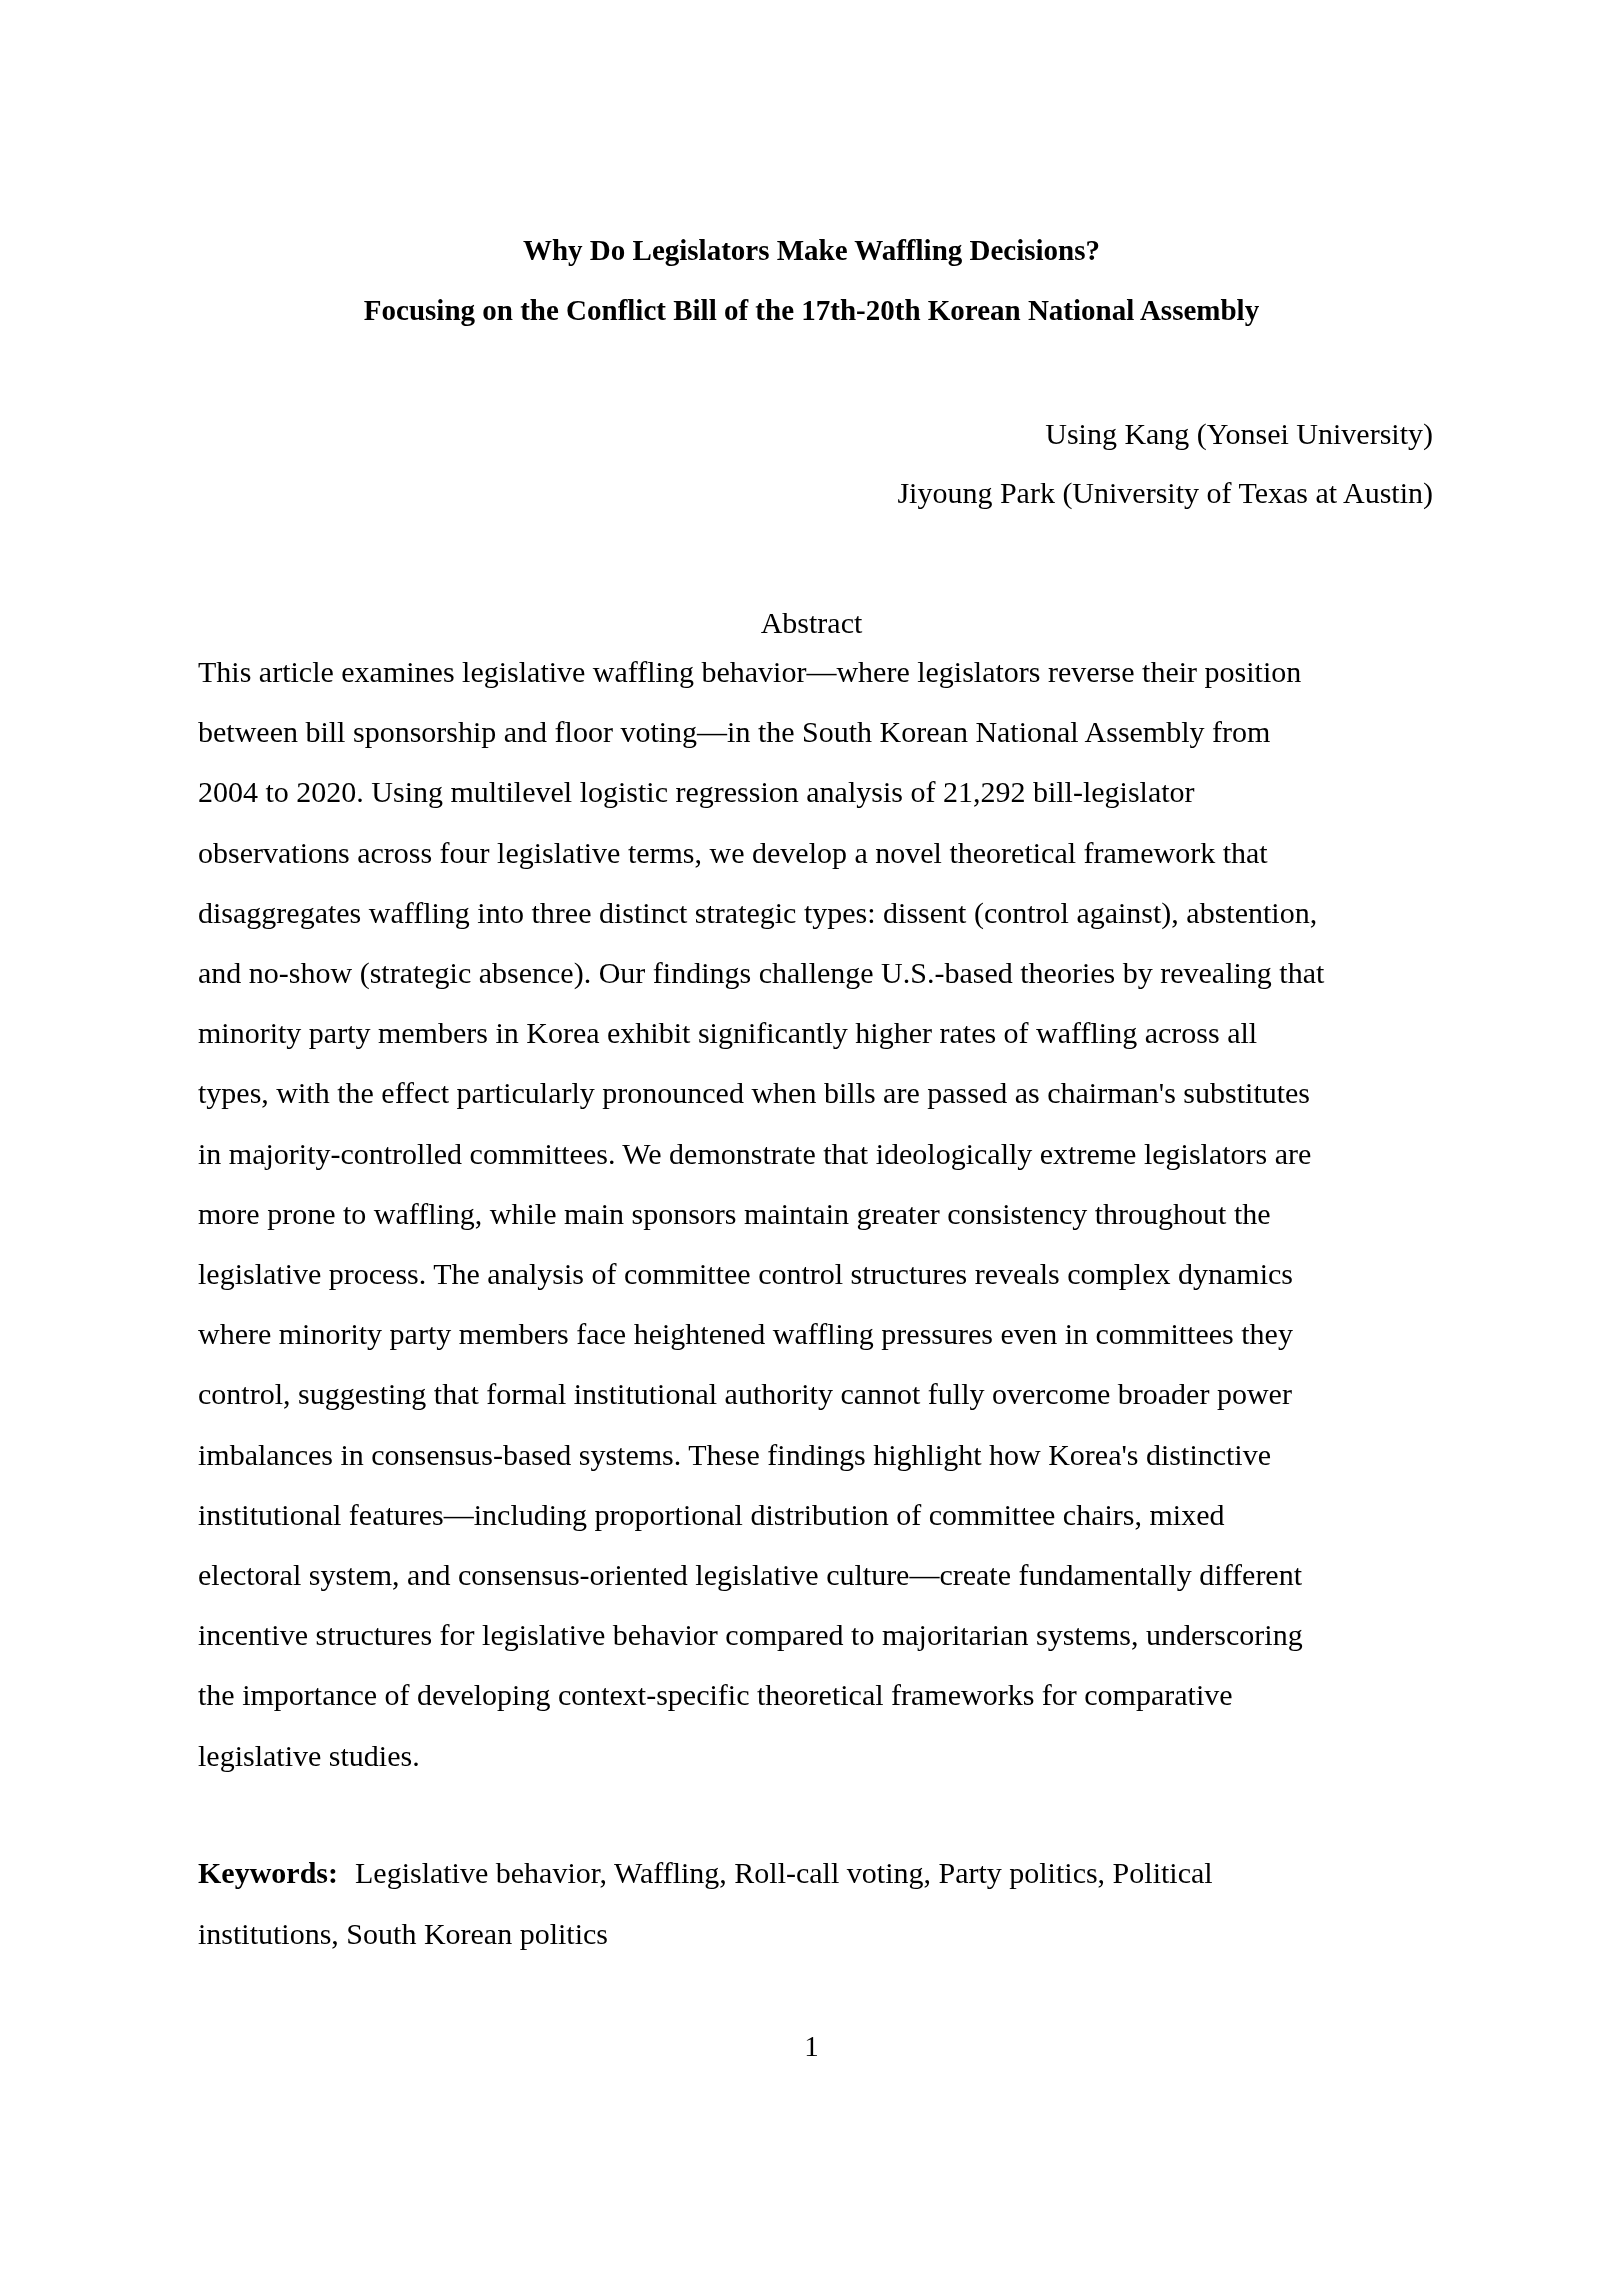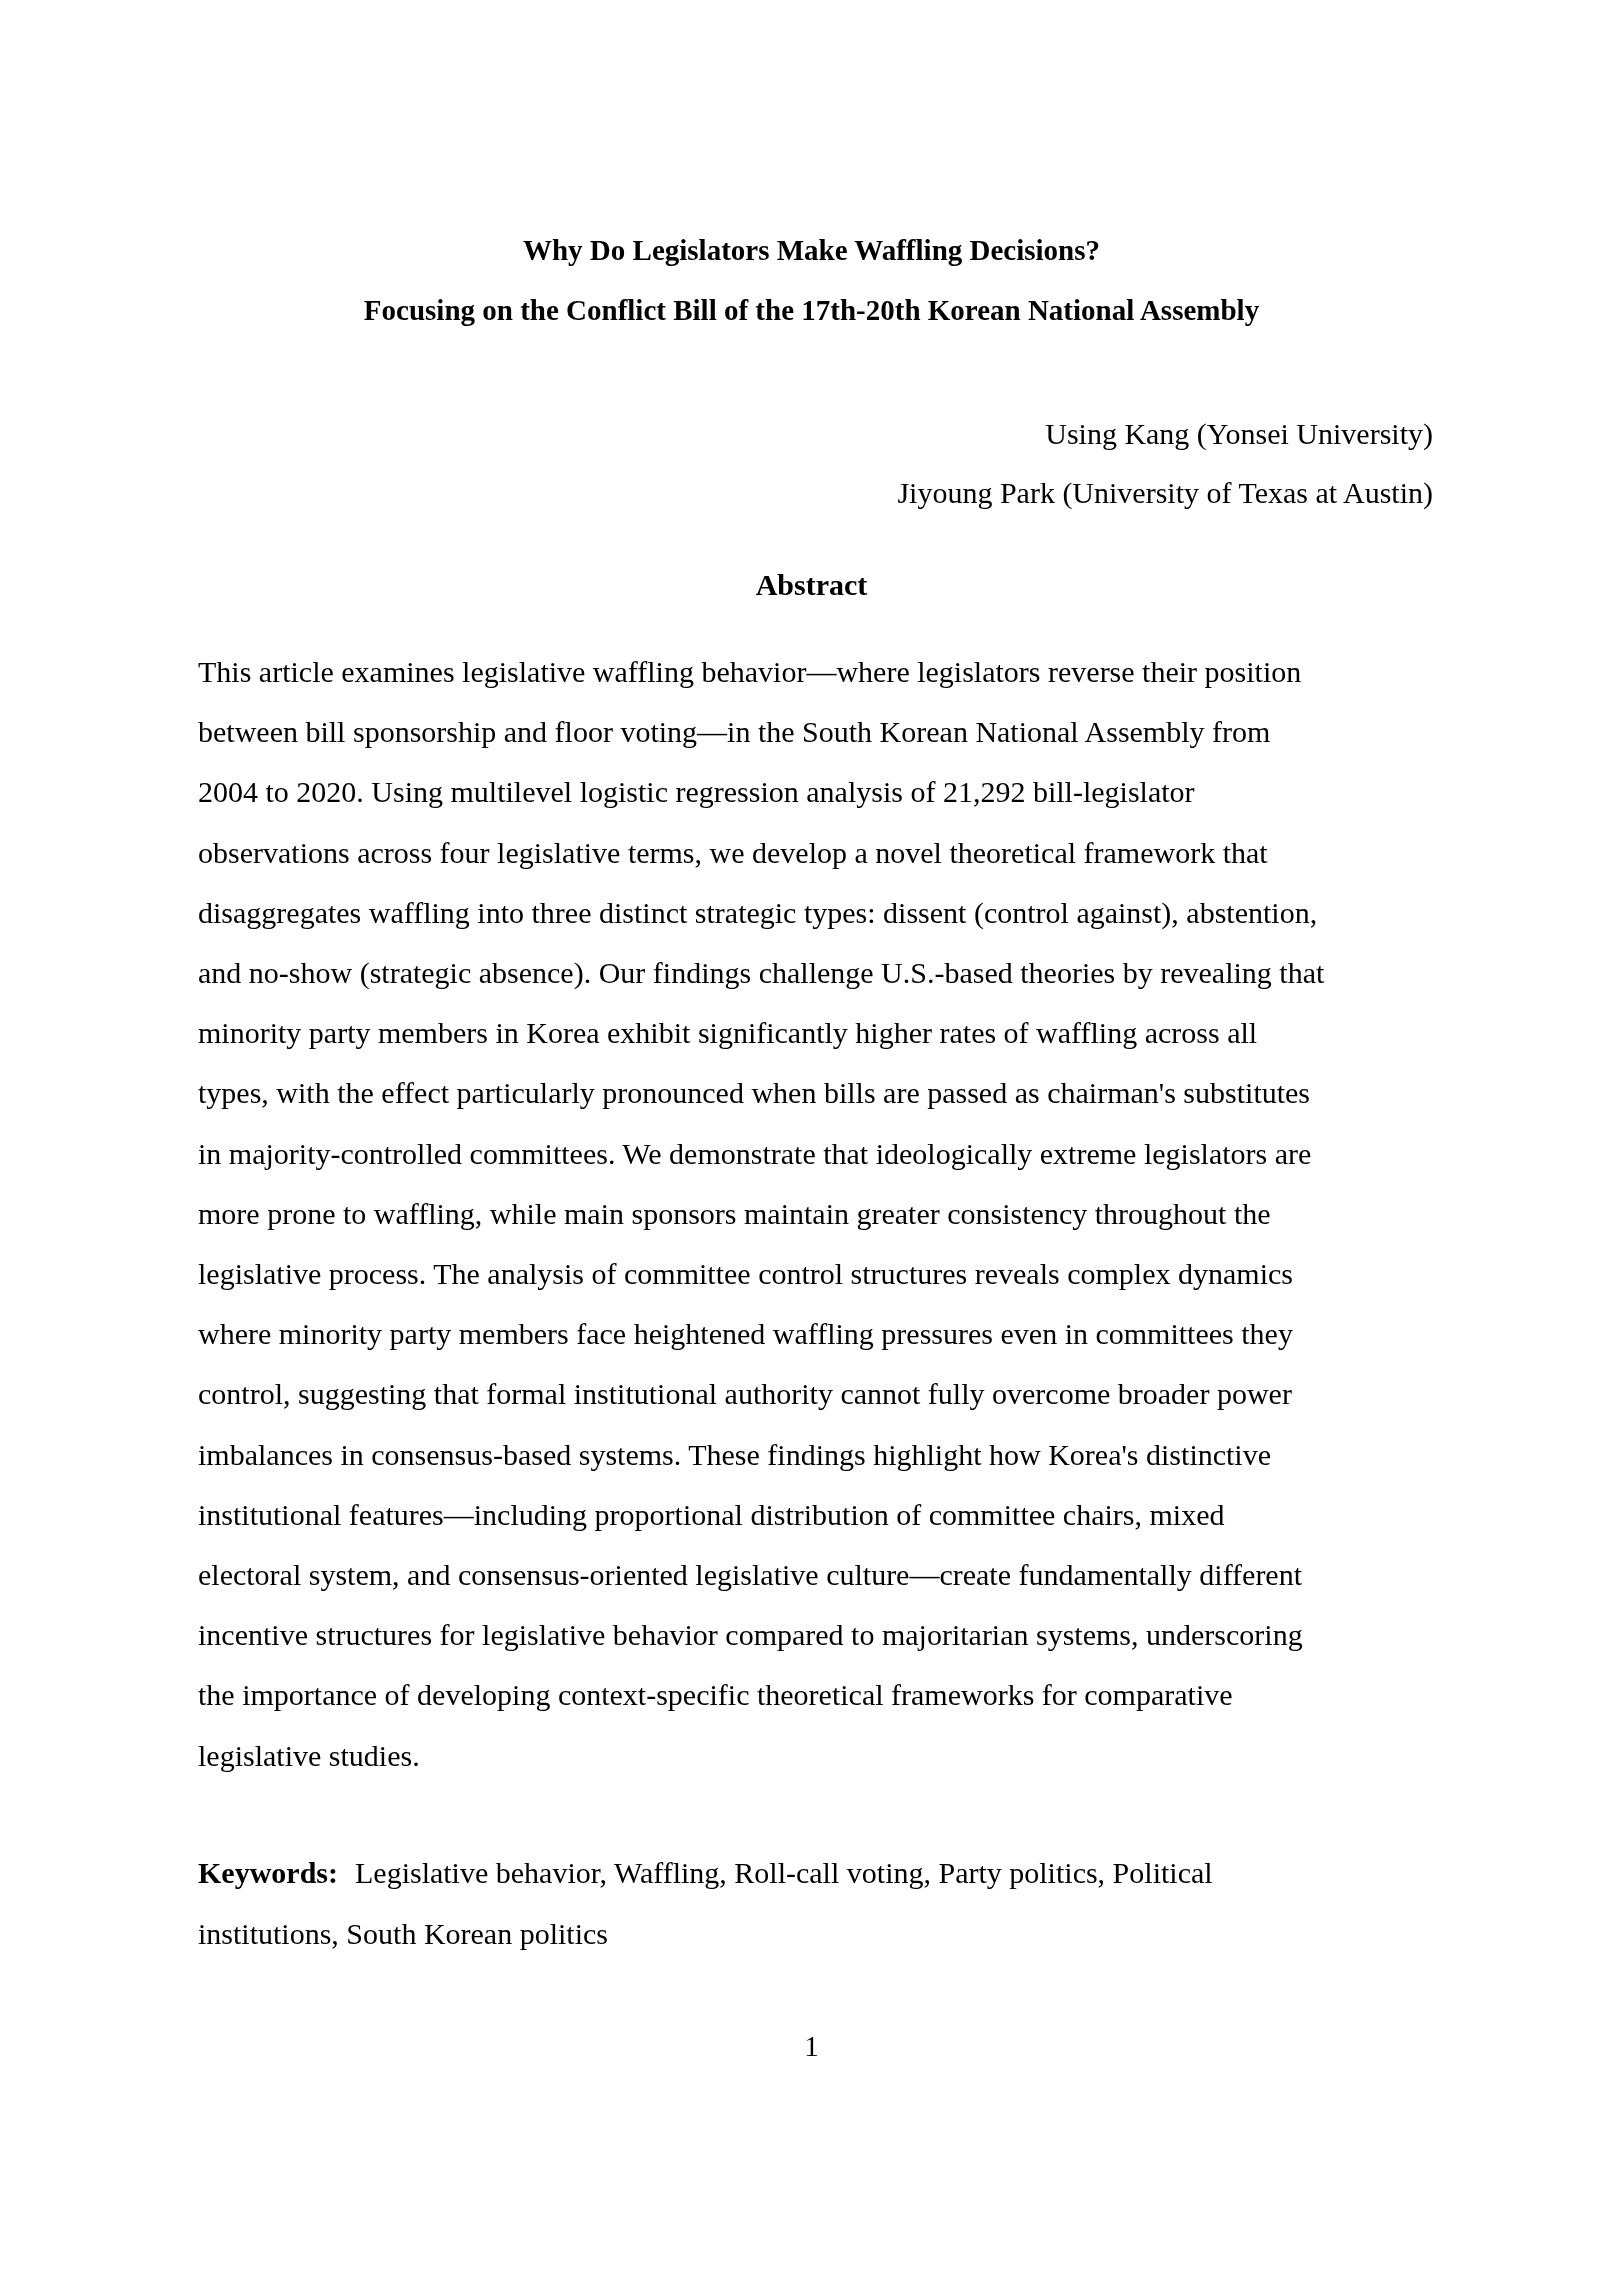--- a/index.html
+++ b/index.html
@@ -4,21 +4,21 @@
 <style>
   html, body { margin: 0; padding: 0; background: #ffffff; }
   body { width: 1623px; height: 2295px; position: relative; overflow: hidden;
          font-family: "Liberation Serif", "DejaVu Serif", serif; color: #000000; }
   .title { position: absolute; left: 0; width: 1623px; text-align: center; font-weight: bold; font-size: 29px; line-height: 1; }
   #t1 { top: 236px; }
   #t2 { top: 296px; }
   .author { position: absolute; right: 190px; font-size: 30px; line-height: 1; text-align: right; }
   #a1 { top: 419px; }
   #a2 { top: 478px; }
-  .abs-head { position: absolute; top: 570px; left: 0; width: 1623px; text-align: center; font-weight: bold; font-size: 30px; line-height: 1; }
+  .abs-head { position: absolute; top: 608px; left: 0; width: 1623px; text-align: center; font-weight: normal; font-size: 30px; line-height: 1; }
   .line { position: absolute; left: 198px; font-size: 30px; line-height: 1; white-space: nowrap; }
   .kw-label { font-weight: bold; margin-top: 36px; }
   .kw-gap { display: inline-block; width: 17px; }
   .pageno { position: absolute; top: 2032px; left: 0; width: 1623px; text-align: center; font-size: 29px; line-height: 1; }
 </style>
 </head>
 <body>
 
 <div id="t1" class="title">Why Do Legislators Make Waffling Decisions?</div>
 <div id="t2" class="title">Focusing on the Conflict Bill of the 17th-20th Korean National Assembly</div>

